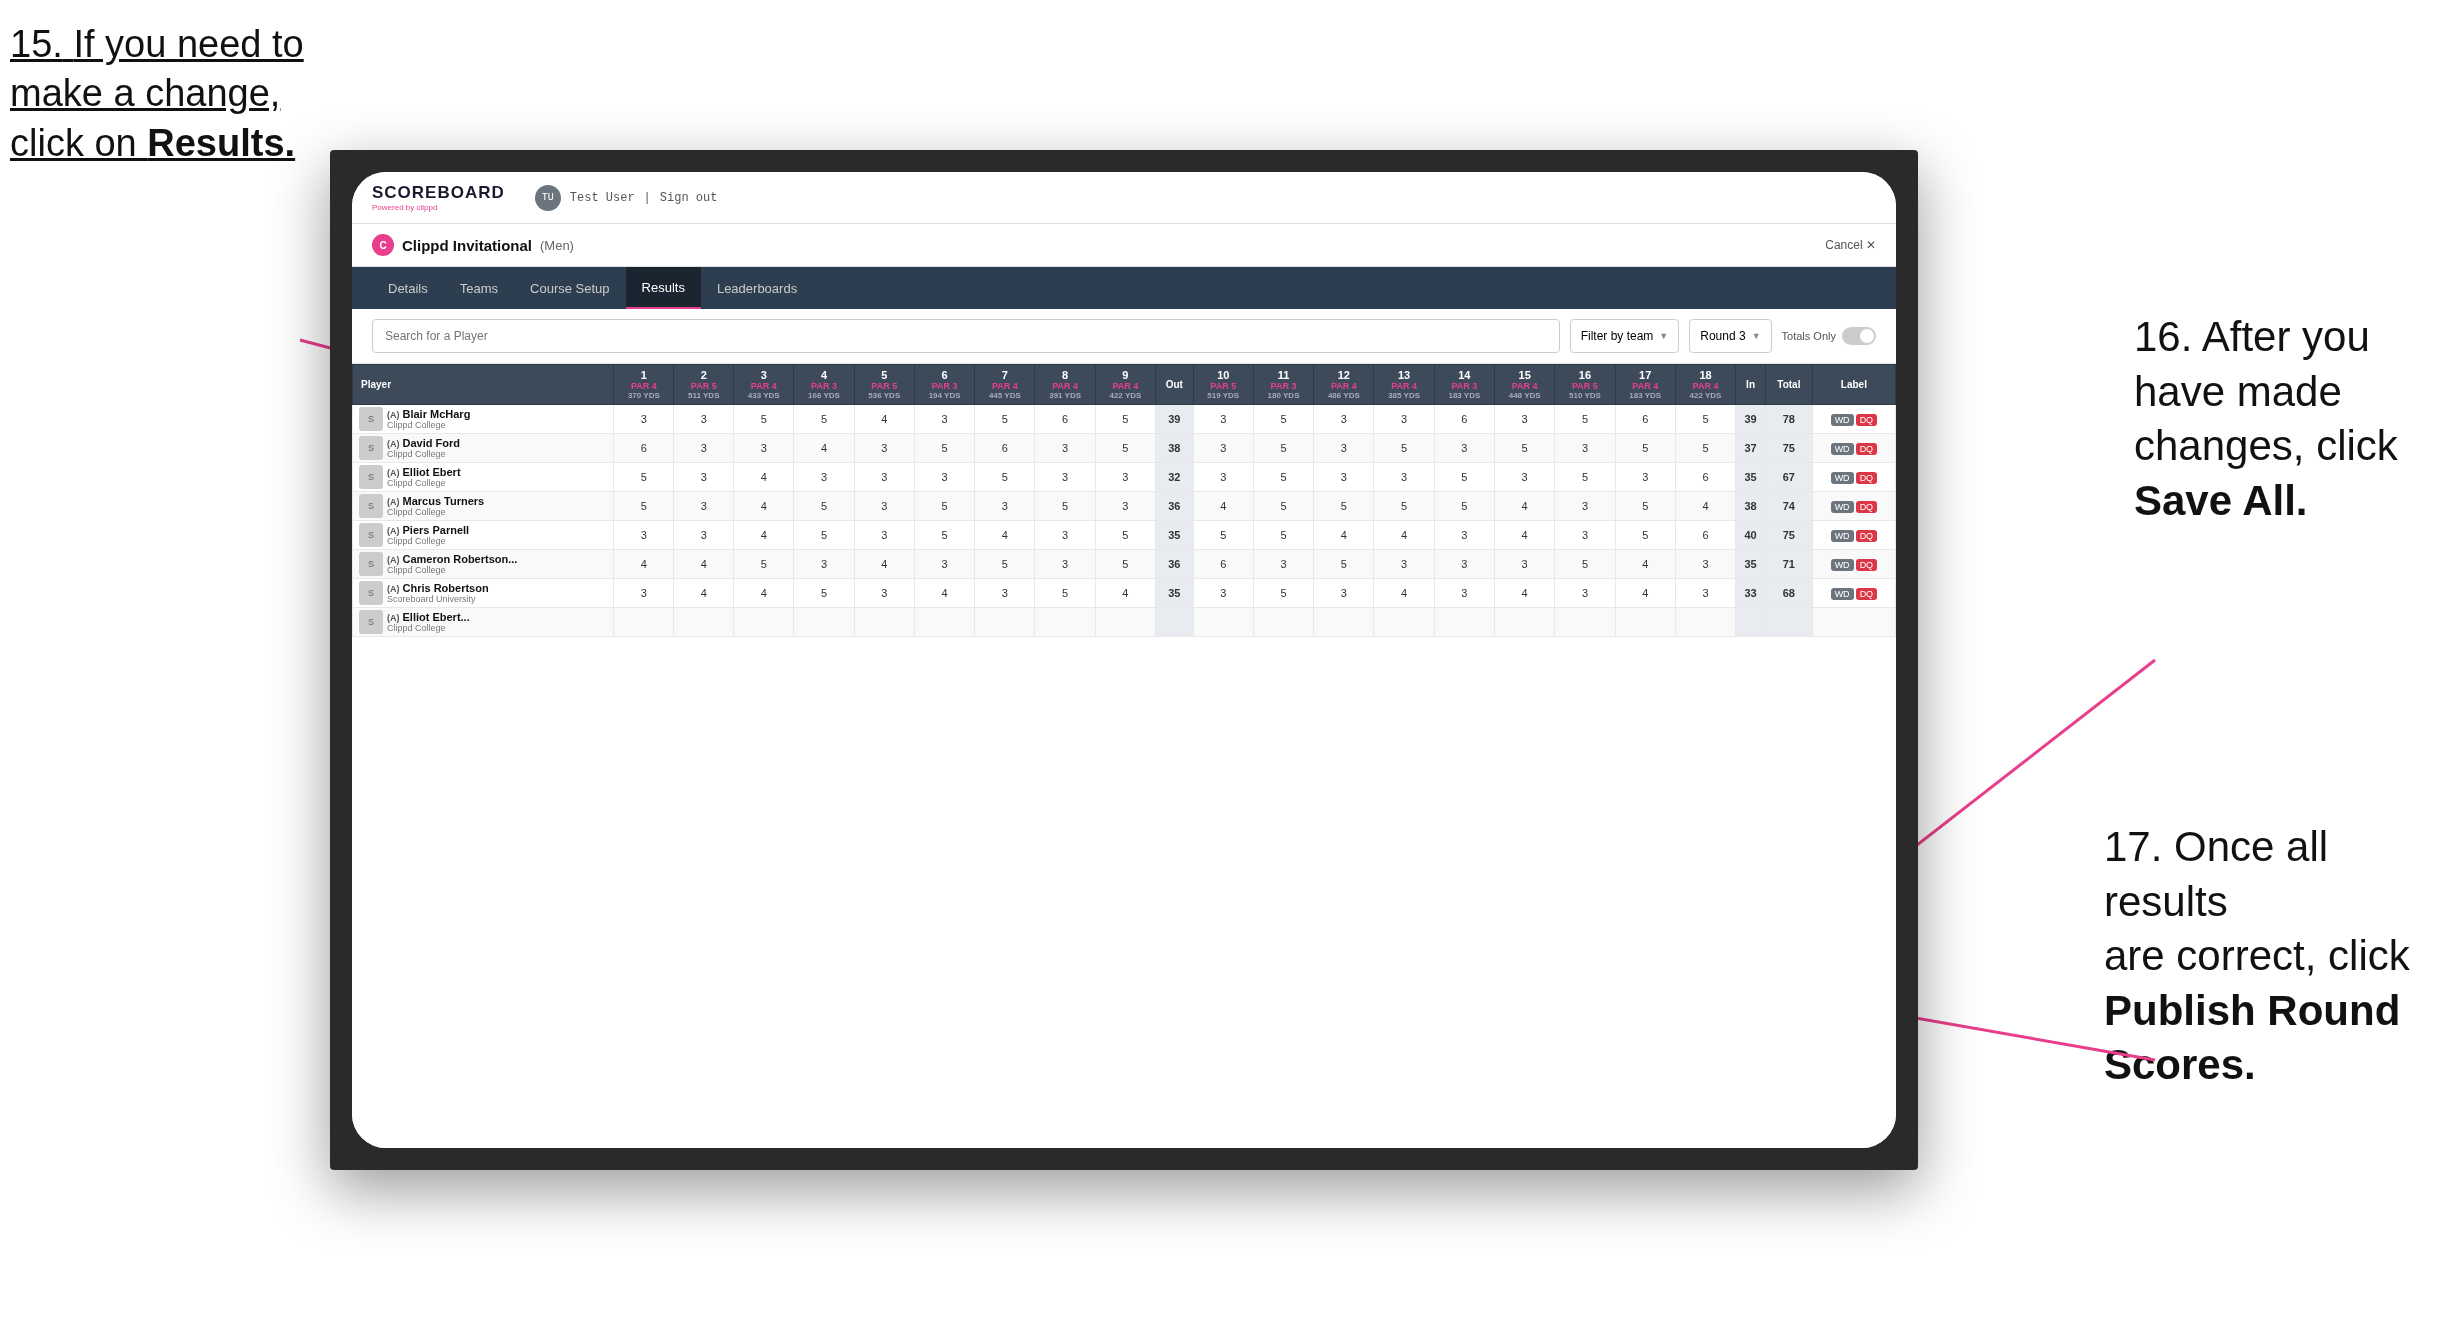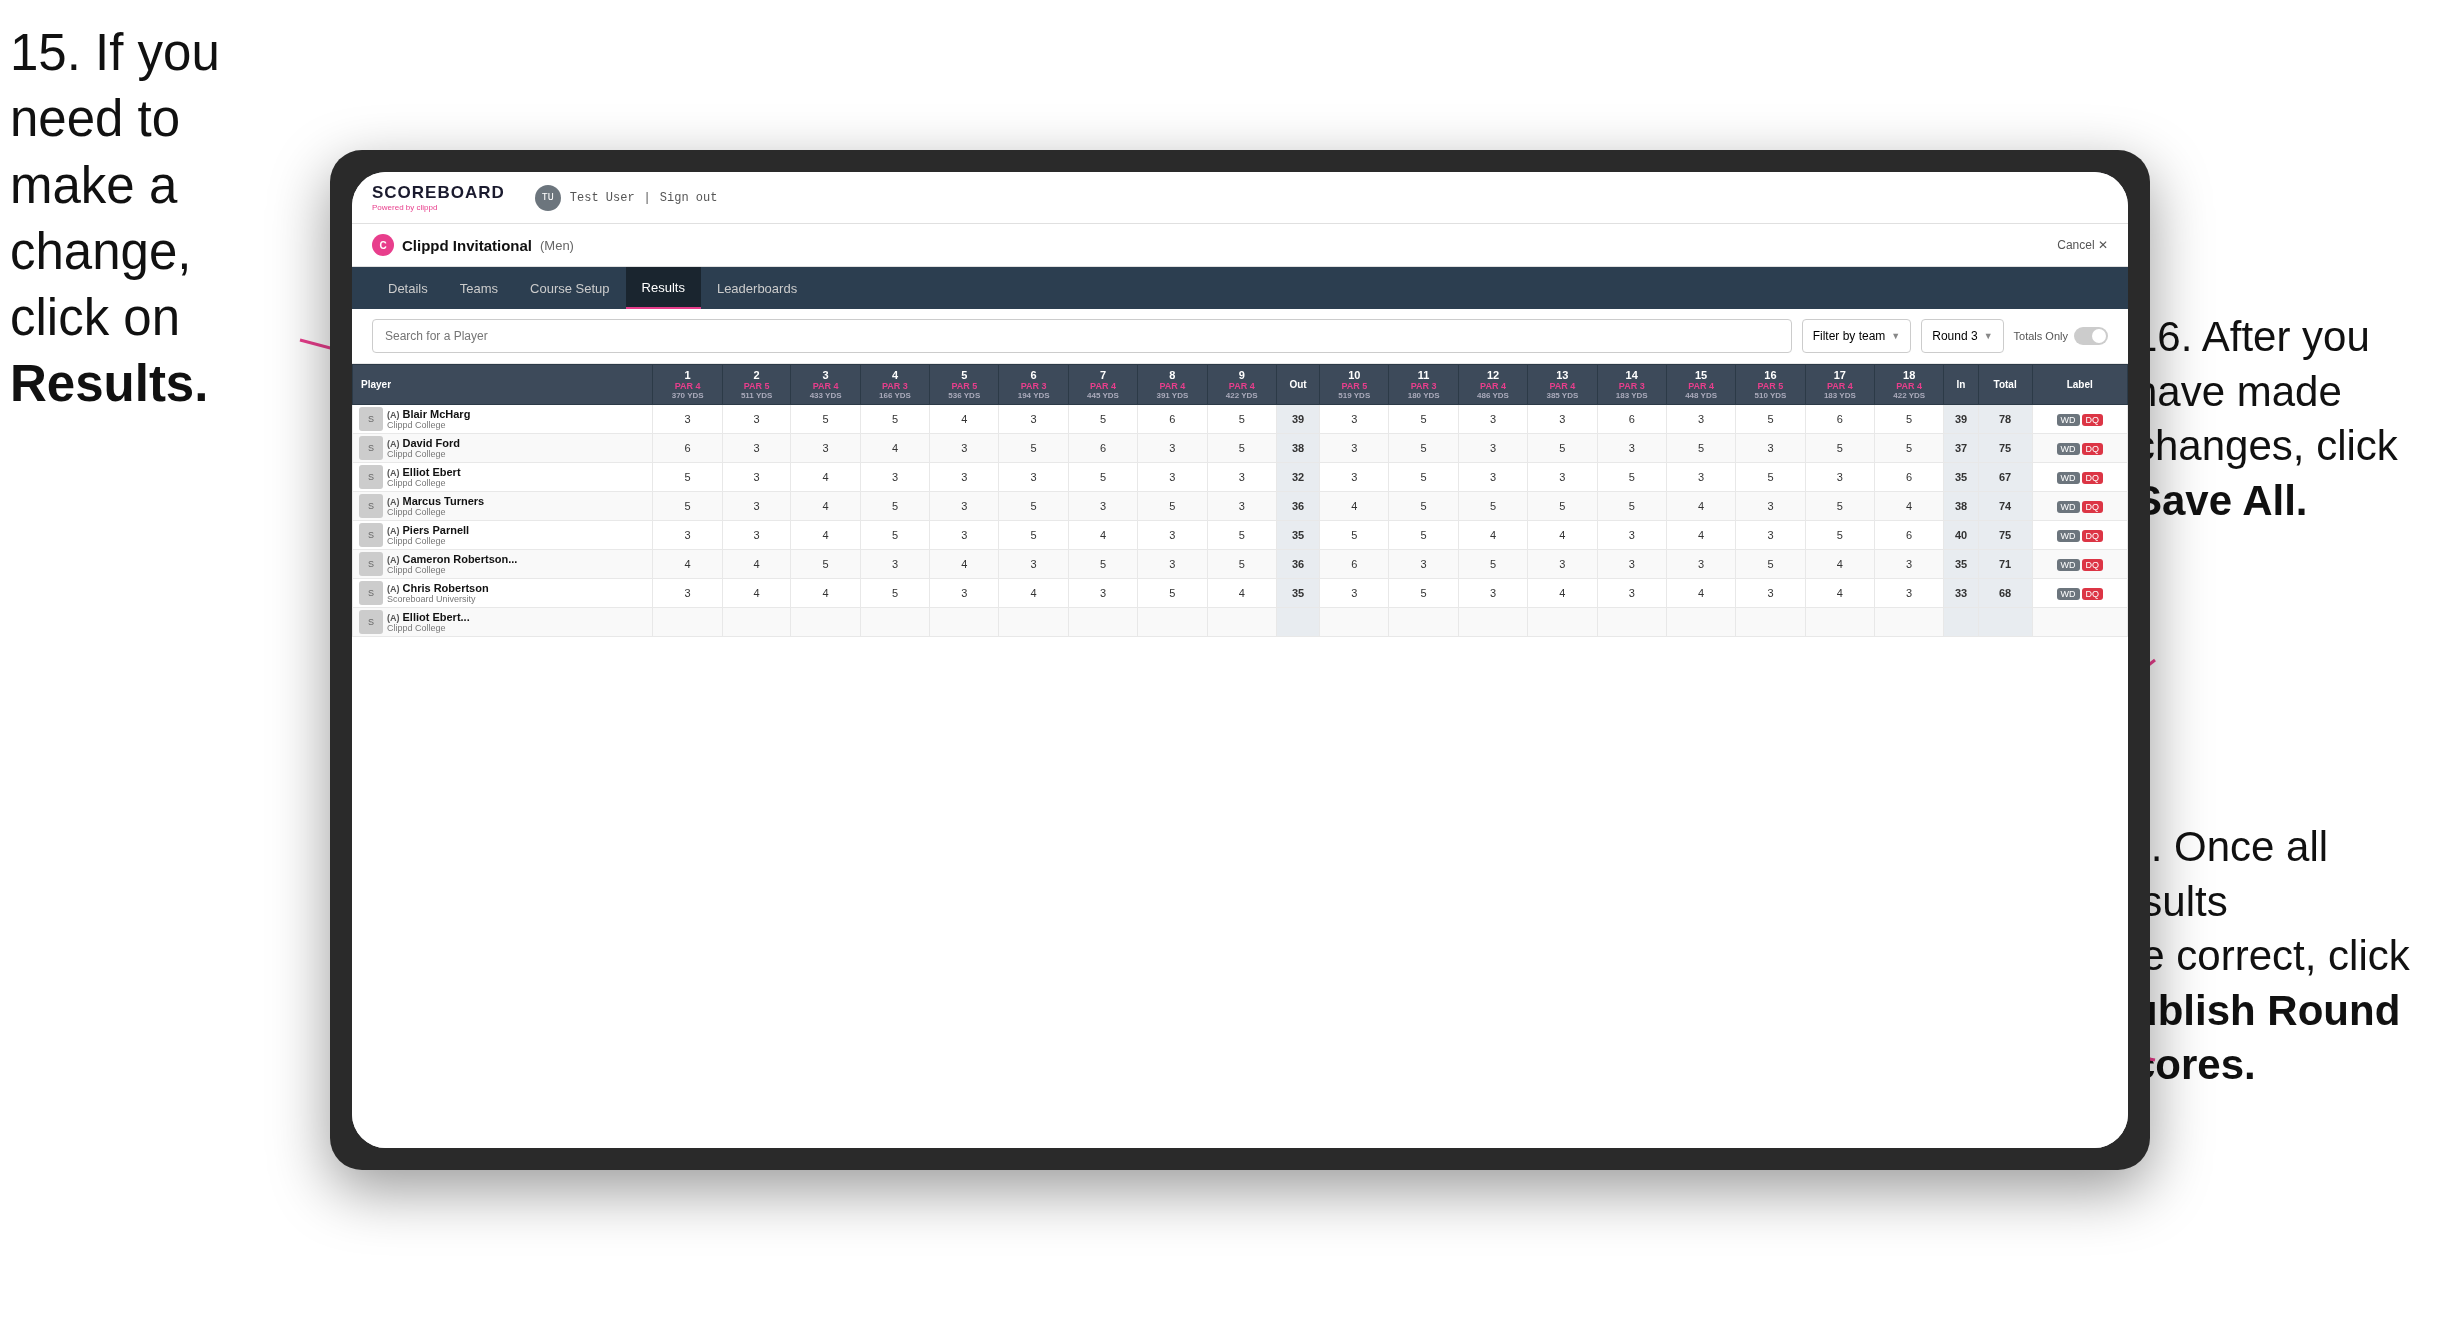--- a/index.html
+++ b/index.html
@@ -11,23 +11,24 @@
       overflow: hidden;
       position: relative;
     }
 
     
     .instruction-left {
       position: absolute;
       left: 10px;
       top: 20px;
       width: 310px;
-      font-size: 51px;
+      font-size: 38px;
       line-height: 1.3;
       color: #111;
+      text-decoration: underline;
     }
     .instruction-left strong { font-weight: 900; }
 
     
     .instruction-right-top {
       position: absolute;
       right: 20px;
       top: 310px;
       width: 310px;
       font-size: 42px;
@@ -54,24 +55,24 @@
       width: 2464px;
       height: 1326px;
       pointer-events: none;
     }
 
     
     .ipad-device {
       position: absolute;
       left: 330px;
       top: 150px;
-      width: 1820px;
+      width: 1588px;
       height: 1020px;
       background: #2a2a2a;
-      border-radius: 32px;
+      border-radius: 4px;
       box-shadow: 0 20px 60px rgba(0,0,0,0.4);
       padding: 22px 22px;
     }
 
     .ipad-screen {
       width: 100%;
       height: 100%;
       background: #f4f5f7;
       border-radius: 34px;
       overflow: hidden;

